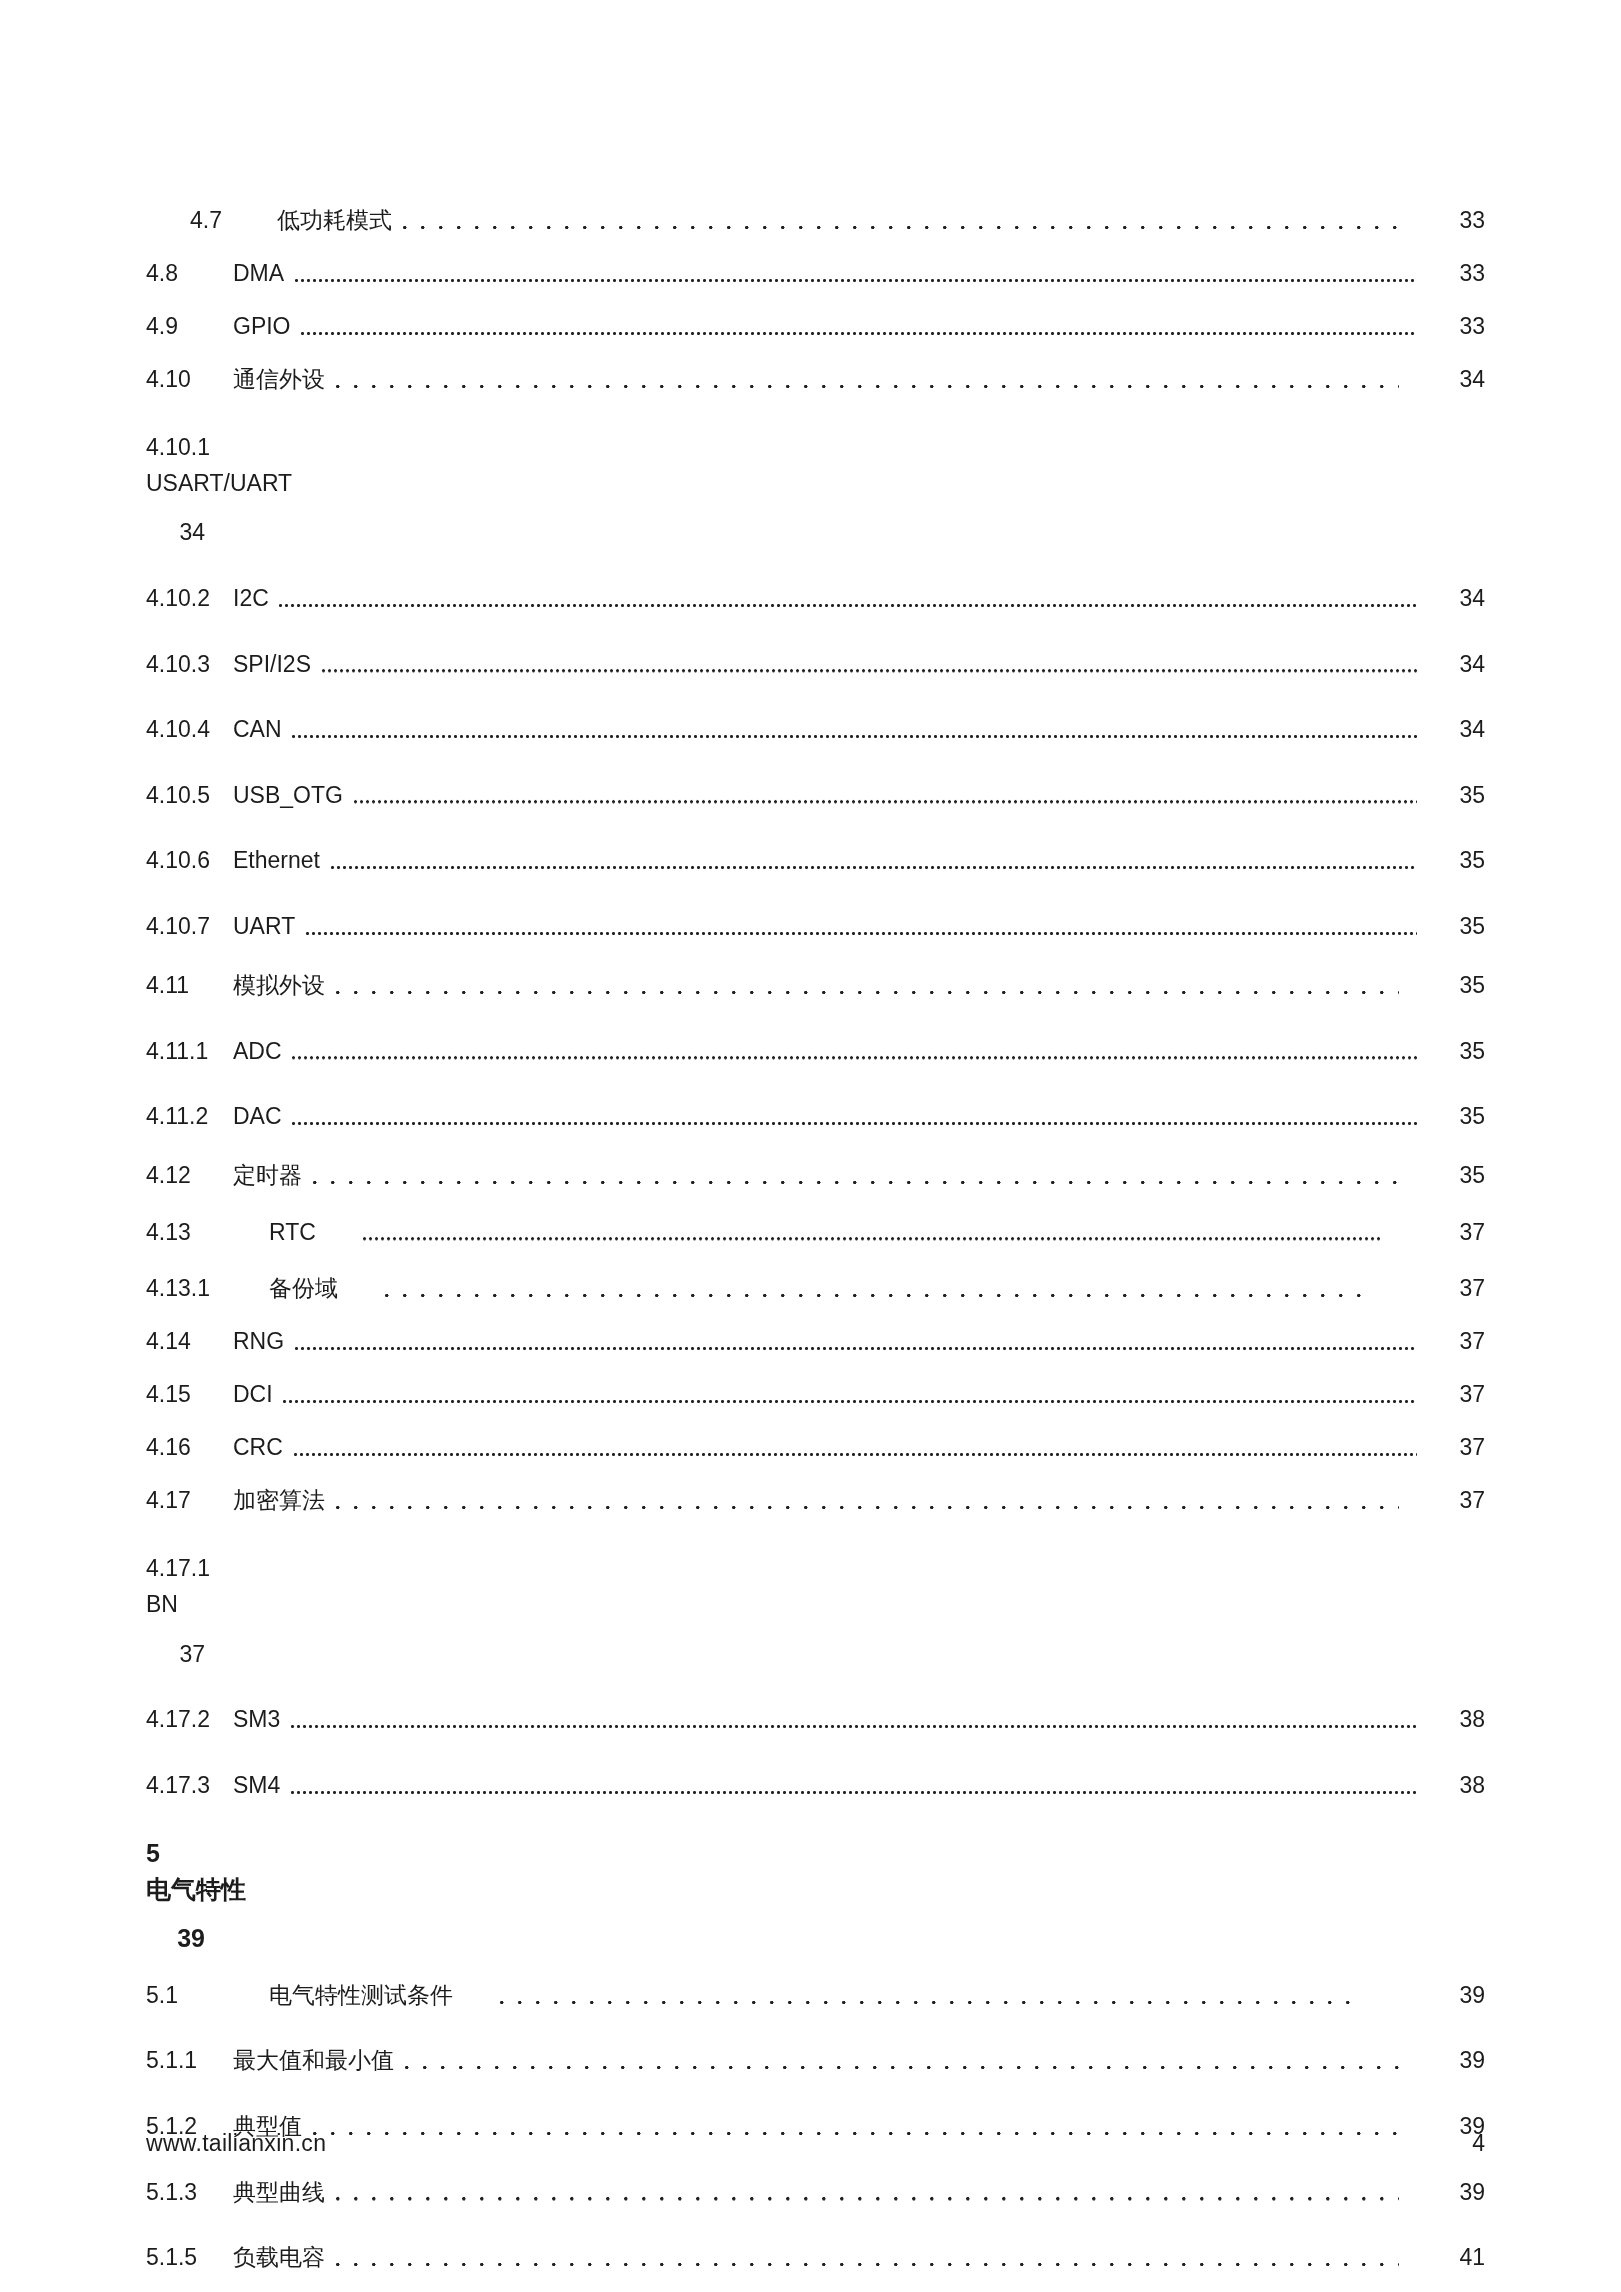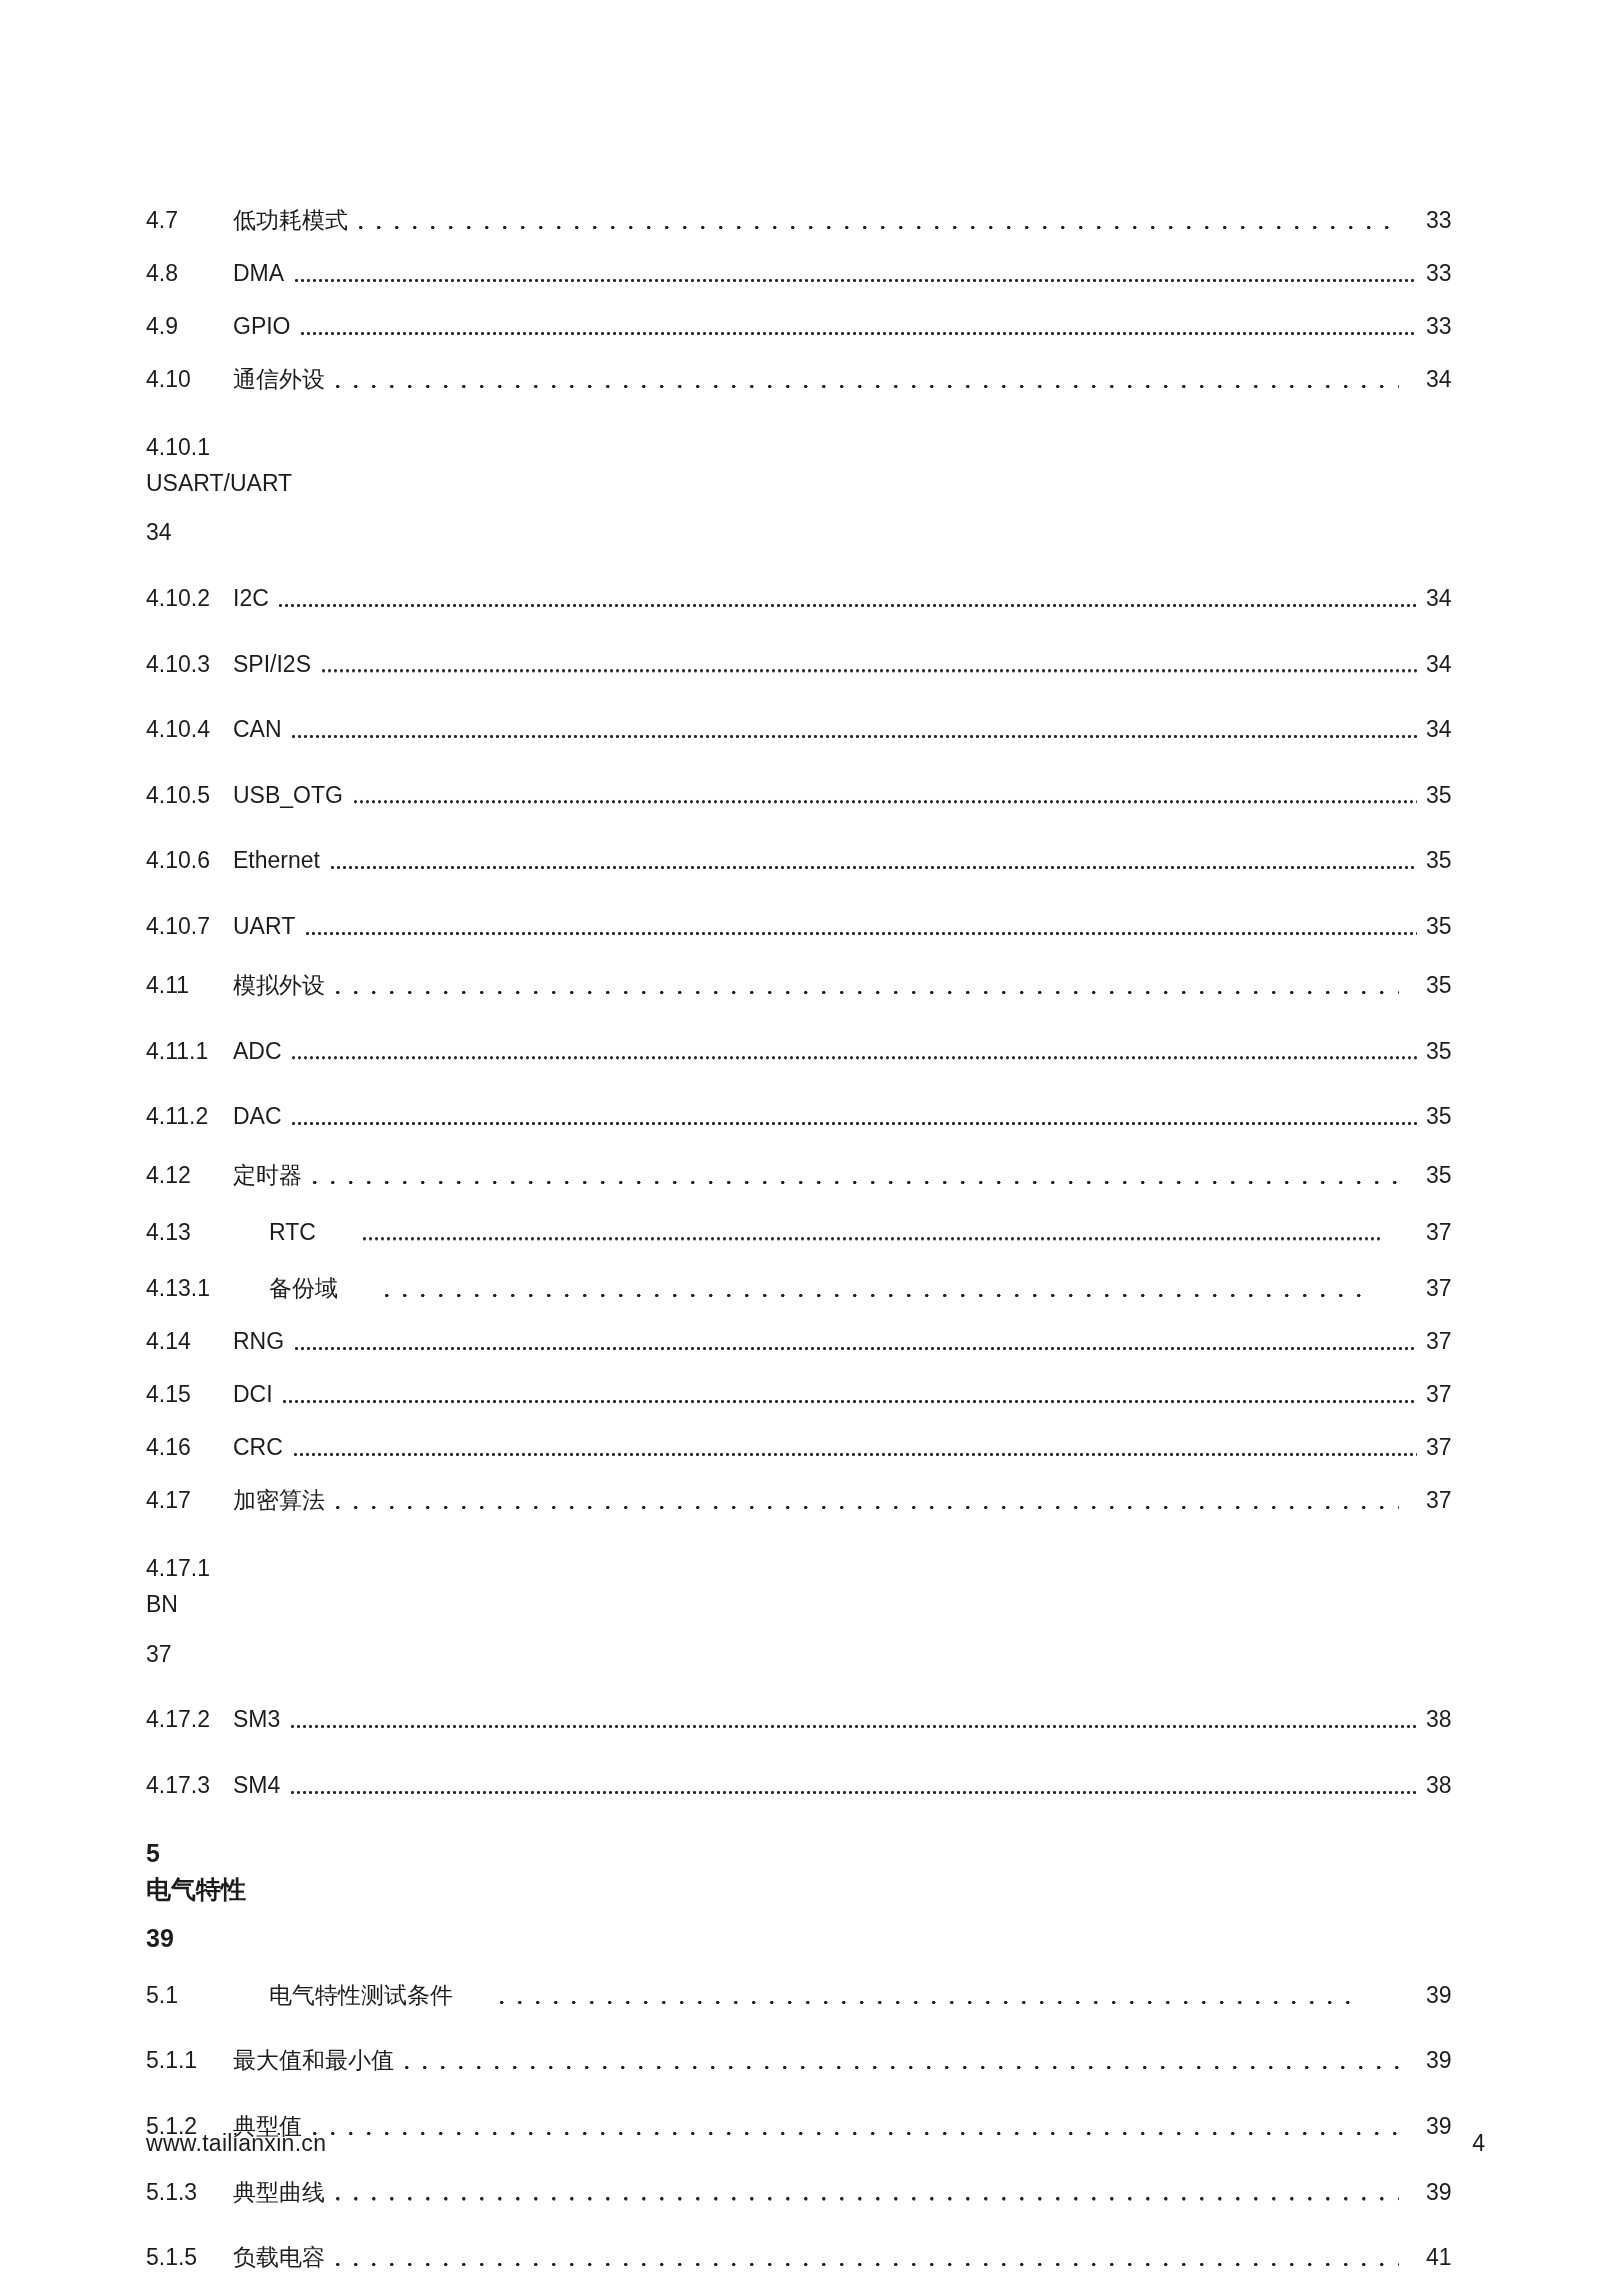--- a/index.html
+++ b/index.html
@@ -34,25 +34,25 @@
     background-image: radial-gradient(circle at 1.5px 2.7px, #222222 1.3px, transparent 1.8px);
     background-size: 6px 5.4px;
     background-repeat: repeat-x;
     background-position: left bottom;
   }
   .dots-wide .leader {
     background-image: radial-gradient(circle at 1.8px 2.7px, #222222 1.5px, transparent 2px);
     background-size: 18px 5.4px;
     margin-right: 27px;
   }
-  .pg { flex: none; width: 59px; }
+  .pg { flex: none; width: 59px; text-align: right; }
   .row.bold { font-weight: 700; font-size: 25px; }
 
   
-  .gap-none { margin-top: 0; }
+  .gap-none { margin-top: 0; margin-left: 44px; }
   .gap-xs   { margin-top: 23px; }
   .gap-s    { margin-top: 17px; }
   .gap-m    { margin-top: 20.6px; gap: 36px; }
   .gap-l    { margin-top: 29.6px; }
   .gap-xl   { margin-top: 32px; flex-direction: column; }
 
   .page-footer {
     position: absolute;
     left: 146px;
     right: 136px;

